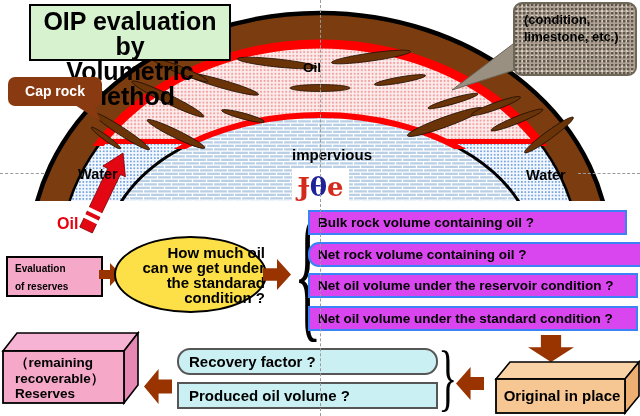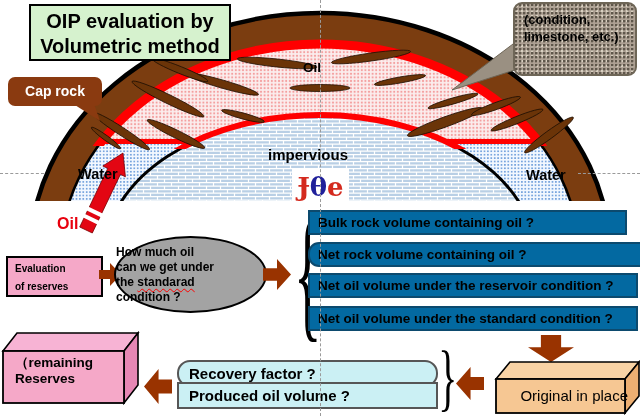--- a/index.html
+++ b/index.html
@@ -13,78 +13,78 @@
   #domeSvg{position:absolute;left:0;top:0;z-index:1;}
 
   
   .guide{position:absolute;z-index:6;pointer-events:none;}
   #guideV{left:320px;top:0;height:416px;width:0;border-left:1px dashed #9a9a9a;}
   #guideHL{left:0;top:173px;width:44px;height:0;border-top:1px dashed #9a9a9a;}
   #guideHR{left:578px;top:173px;width:62px;height:0;border-top:1px dashed #9a9a9a;}
 
   
   #titleBox{left:29px;top:4px;width:202px;height:57px;background:#d6f2ce;border:2px solid #000;
-            text-align:center;font-weight:bold;font-size:20px;line-height:25px;padding-top:3px;z-index:4;}
+            text-align:center;font-weight:bold;font-size:25px;line-height:25px;padding-top:3px;z-index:4;}
   #capRock{left:8px;top:77px;width:94px;height:29px;background:#8a3a10;border-radius:7px;color:#fff;
            text-align:center;font-weight:bold;font-size:14px;line-height:29px;z-index:4;}
   #resCallout{left:513px;top:2px;width:124px;height:74px;border-radius:9px;border:2px solid #6e6657;
               background-color:#ada093;
               background-image:radial-gradient(circle at 1px 1px,#5f574b 32%,rgba(0,0,0,0) 40%),
                                radial-gradient(circle at 2px 2px,#d9d0c1 30%,rgba(0,0,0,0) 38%);
               background-size:4px 4px,5px 5px;
               font-weight:bold;font-size:13px;line-height:17px;padding:7px 0 0 9px;z-index:4;}
 
   
   .domeLbl{position:absolute;z-index:2;font-weight:bold;}
   #oilDomeLbl{left:303px;top:60px;font-size:13.5px;}
-  #imperviousLbl{left:268px;top:146px;width:104px;text-align:left;font-size:15px;}
+  #imperviousLbl{left:268px;top:146px;width:104px;text-align:right;font-size:15px;}
   #waterL{left:78px;top:166px;font-size:14.5px;}
   #waterR{left:526px;top:167px;font-size:14.5px;}
   #joeLogo{left:292px;top:169px;width:57px;height:37px;background:#fff;text-align:center;z-index:2;
            font-family:"DejaVu Serif","DejaVu Sans",serif;font-weight:bold;font-size:26px;line-height:36px;}
   #joeLogo .r{color:#d42a1e;} #joeLogo .b{color:#20209a;}
   #oilRedLbl{left:57px;top:215px;color:#e8000e;font-size:16px;}
 
   
   #evalBox{left:6px;top:256px;width:97px;height:41px;background:#f5a8c8;border:2px solid #000;
            font-weight:bold;font-size:10px;line-height:18px;padding:2px 0 0 7px;z-index:2;}
-  #qEllipse{left:114px;top:236px;width:153px;height:77px;border-radius:50%;background:#a3a3a3;
-            border:2px solid #000;text-align:left;font-weight:bold;font-size:12px;line-height:15px;
+  #qEllipse{left:114px;top:236px;width:153px;height:77px;border-radius:50%;background:#fde047;
+            border:2px solid #000;text-align:right;font-weight:bold;font-size:15px;line-height:15px;
             padding-top:7px;z-index:2;}
-  .wavy{text-decoration:underline;text-decoration-style:wavy;text-decoration-color:#ff0000;
+  .wavy{text-decoration-style:wavy;text-decoration-color:#ff0000;
         text-decoration-thickness:1px;text-underline-offset:2px;}
   .blockArrow{position:absolute;background:#993300;z-index:2;}
   .aRight{clip-path:polygon(0 30%,50% 30%,50% 0,100% 50%,50% 100%,50% 70%,0 70%);}
   .aLeft{clip-path:polygon(100% 30%,52% 30%,52% 0,0 50%,52% 100%,52% 70%,100% 70%);}
   .aDown{clip-path:polygon(28% 0,72% 0,72% 45%,100% 45%,50% 100%,0 45%,28% 45%);}
   #arrR1{left:99px;top:263px;width:22px;height:23px;}
   #arrR2{left:263px;top:259px;width:28px;height:31px;}
   #arrDown{left:528px;top:335px;width:46px;height:27px;}
   #arrL1{left:456px;top:367px;width:28px;height:33px;}
   #arrL2{left:144px;top:369px;width:28px;height:35px;}
 
   .brace{position:absolute;font-family:"Liberation Serif",serif;color:#000;z-index:2;text-align:center;}
   #braceL{left:283px;top:201px;width:36px;height:144px;font-size:146px;line-height:144px;
           transform:scale(0.40,1.0);transform-origin:center;}
   #braceR{left:431px;top:342px;width:32px;height:74px;font-size:72px;line-height:72px;
           transform:scale(0.55,1.02);transform-origin:center;}
 
-  .step{position:absolute;left:308px;height:25px;background:#0369a1;border:2px solid #0c4a6e;
+  .step{position:absolute;left:308px;height:25px;background:#d946ef;border:2px solid #3b82f6;
         font-weight:bold;font-size:13.5px;line-height:21px;padding-left:8px;z-index:2;}
   #step1{top:210px;width:319px;}
   #step2{top:242px;width:376px;border-radius:11px;}
   #step3{top:273px;width:330px;}
   #step4{top:306px;width:330px;}
 
   .fact{position:absolute;left:177px;width:261px;height:27px;background:#cbf0f4;border:2px solid #565656;
         font-weight:bold;font-size:15px;line-height:23px;padding-left:10px;z-index:2;}
-  #fact1{top:360px;border-radius:13px;} #fact2{top:382px;}
+  #fact1{top:348px;border-radius:13px;} #fact2{top:382px;}
 
   #oip3d{left:494px;top:360px;z-index:2;}
-  #oipText{left:496px;top:379px;width:132px;height:34px;text-align:right;font-weight:normal;
+  #oipText{left:496px;top:379px;width:132px;height:34px;text-align:center;font-weight:bold;
            font-size:15px;line-height:33px;z-index:3;}
   #res3d{left:1px;top:331px;z-index:2;}
   #resText{left:9px;top:355px;width:118px;font-weight:bold;font-size:13.5px;line-height:15.5px;z-index:3;margin-left:6px;}
 </style>
 </head>
 <body>
 
 <div id="stage">
 
   <svg id="domeSvg" width="640" height="416" viewBox="0 0 640 416">
@@ -228,20 +228,21 @@
 
   <div id="arrL2" class="blockArrow aLeft"></div>
 
   <svg id="res3d" class="abs" width="140" height="74" viewBox="0 0 140 74">
     <polygon points="2,20 16,2 137,2 123,20" fill="#f7b3d4" stroke="#000" stroke-width="1.6"></polygon>
     <polygon points="123,20 137,2 137,54 123,72" fill="#e687b4" stroke="#000" stroke-width="1.6"></polygon>
     <rect x="2" y="20" width="121" height="52" fill="#f5a8c8" stroke="#000" stroke-width="1.8"></rect>
   </svg>
   <div id="resText" class="abs">
     <div>（remaining</div>
+    <div>recoverable）</div>
     <div>Reserves</div>
   </div>
 
   <div id="guideV" class="guide"></div>
   <div id="guideHL" class="guide"></div>
   <div id="guideHR" class="guide"></div>
 
 </div>
 
 </body></html>

